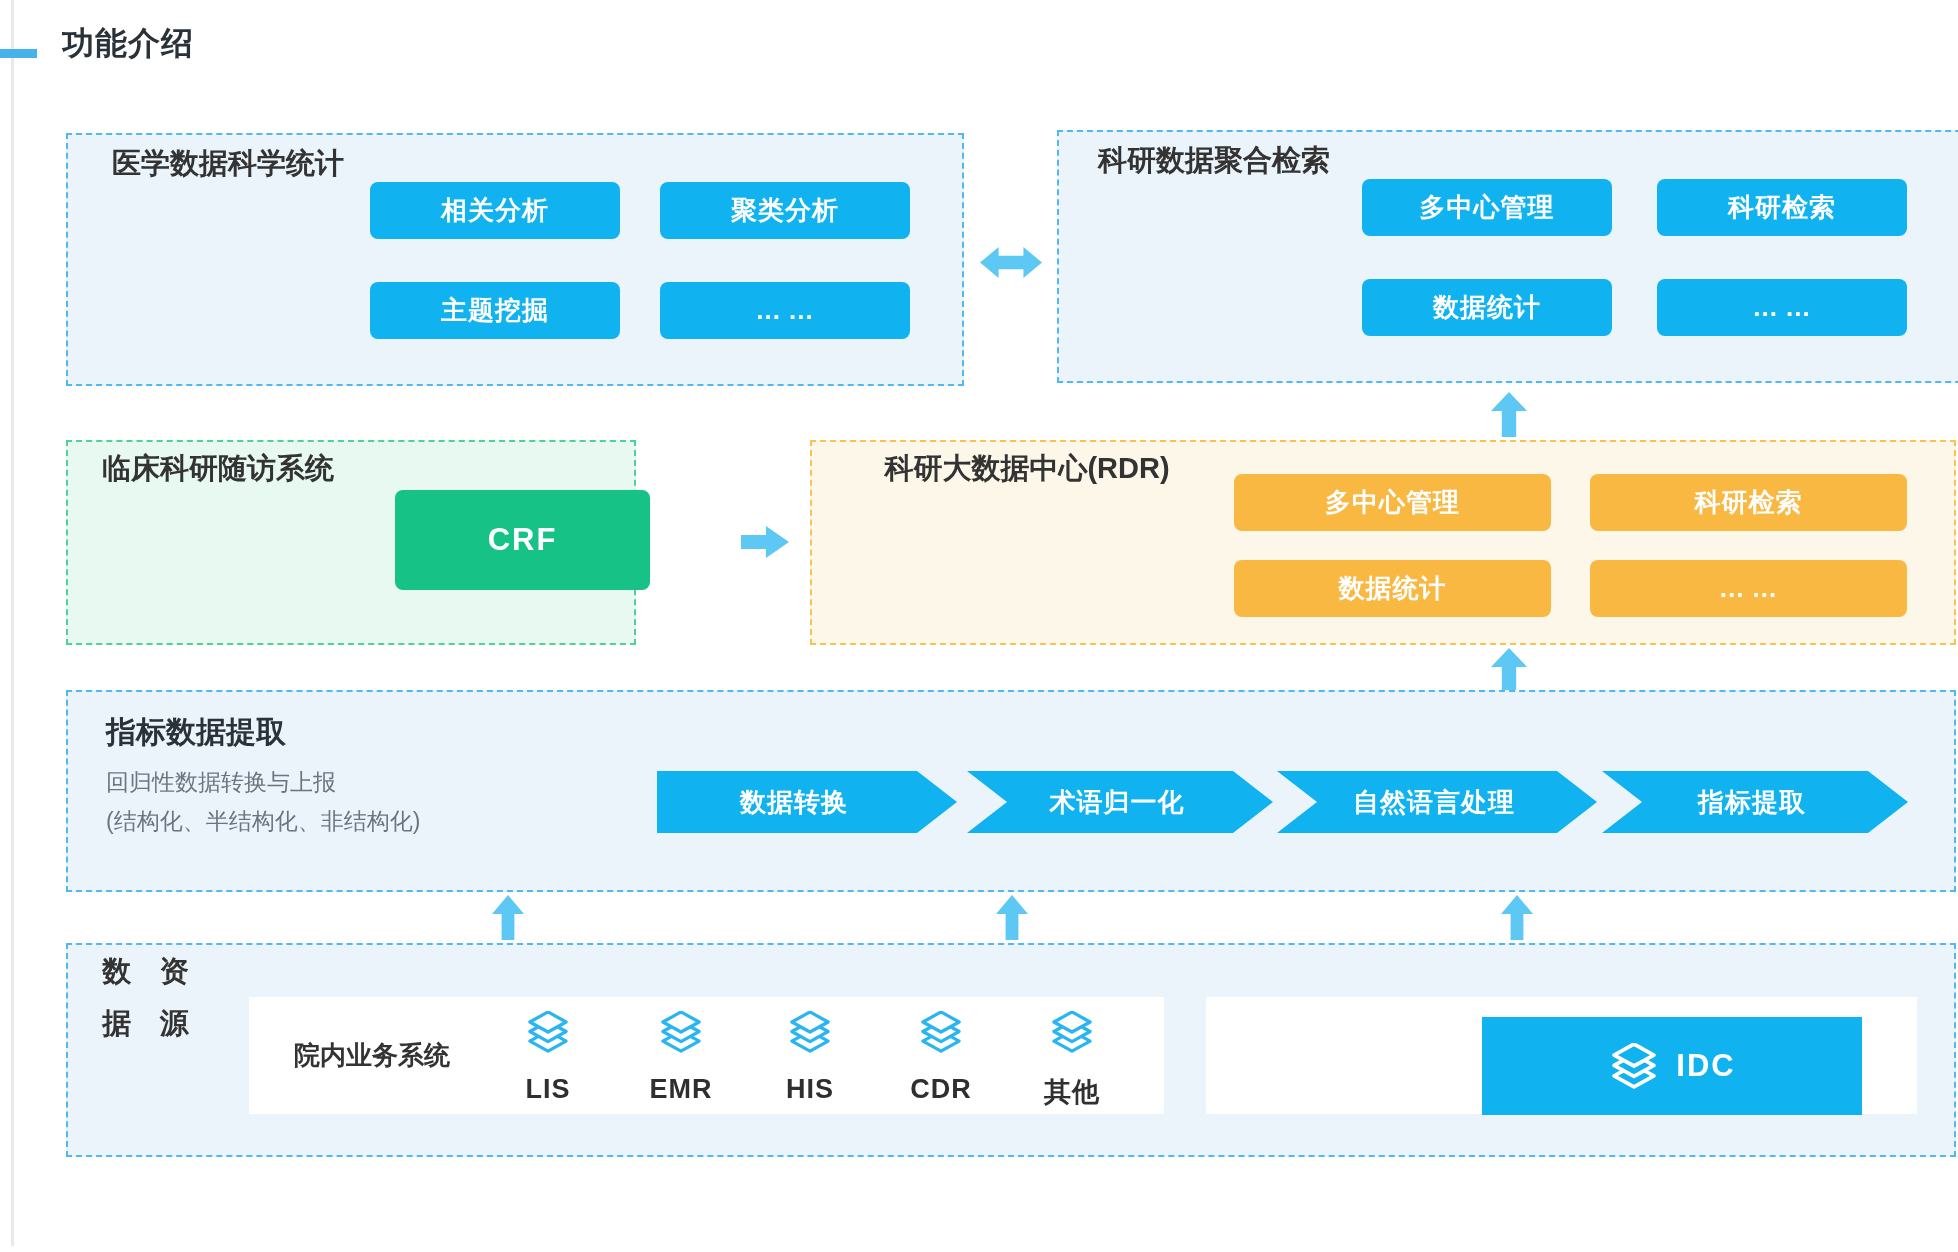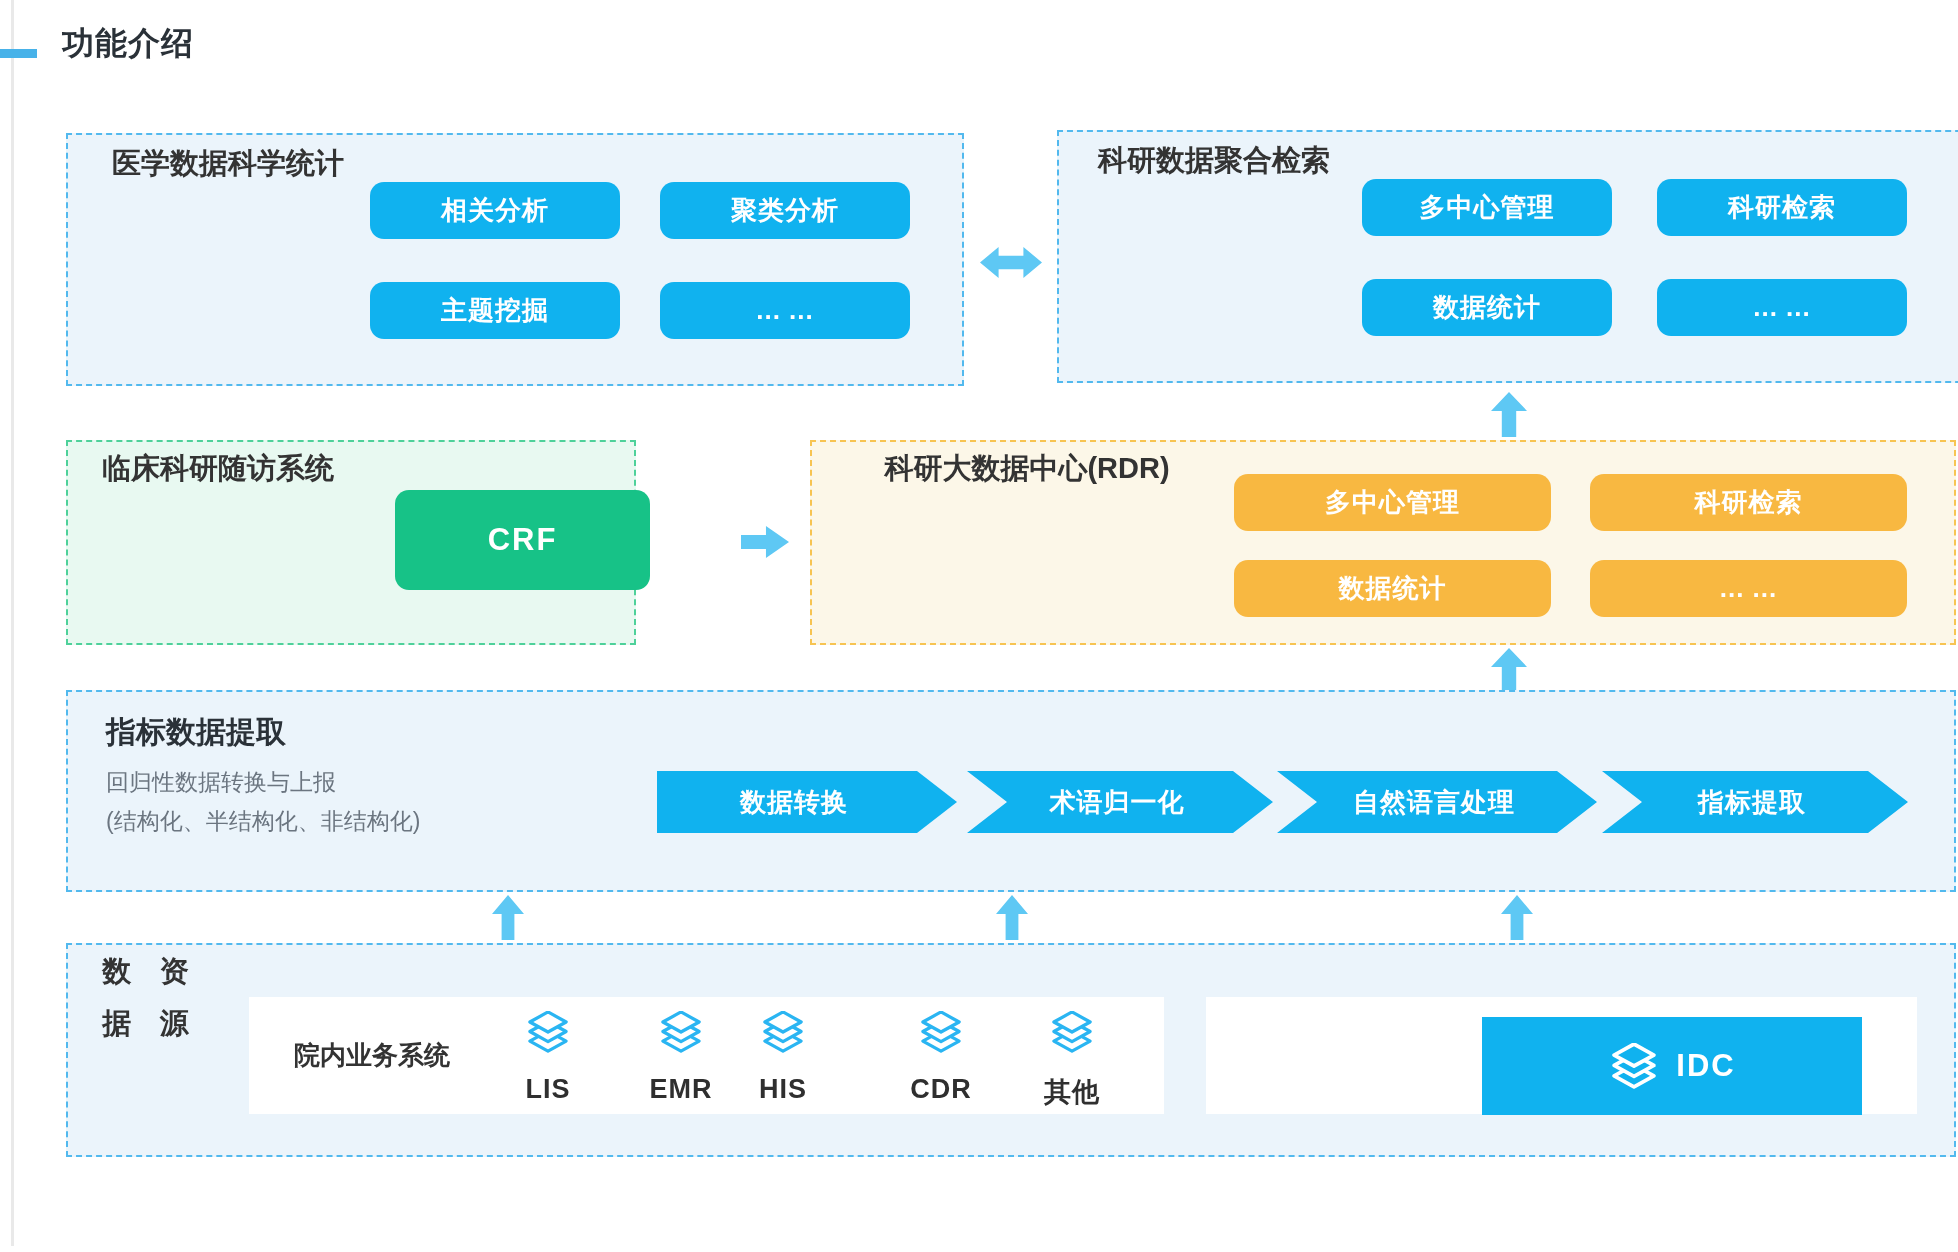--- a/index.html
+++ b/index.html
@@ -20,21 +20,21 @@
 
   .box{position:absolute;border:2px dashed var(--border-blue);background:var(--bg-blue);}
   .box.green{border-color:var(--border-green);background:var(--bg-green);}
   .box.cream{border-color:var(--border-orange);background:var(--bg-cream);}
 
   .box-label{position:absolute;top:0;height:100%;display:flex;flex-direction:row;justify-content:center;
     text-align:center;font-size:29px;font-weight:700;color:var(--ink);line-height:56px;}
   .box-label.tight{line-height:52px;}
 
   .chip{position:absolute;display:flex;align-items:center;justify-content:center;
-    color:#fff;font-size:26px;font-weight:700;background:var(--btn-blue);border-radius:14px;letter-spacing:1px;}
+    color:#fff;font-size:26px;font-weight:700;background:var(--btn-blue);border-radius:8px;letter-spacing:1px;}
   .chip.orange{background:var(--btn-orange);}
   .chip.green{background:var(--btn-green);font-size:31px;letter-spacing:2px;}
 
   .arrow{position:absolute;background:var(--arrow-blue);}
   .arrow.up{clip-path:polygon(50% 0,100% 42%,70% 42%,70% 100%,30% 100%,30% 42%,0 42%);}
   .arrow.right{clip-path:polygon(0 28%,52% 28%,52% 0,100% 50%,52% 100%,52% 72%,0 72%);}
   .arrow.dbl{clip-path:polygon(0 50%,30% 0,30% 28%,70% 28%,70% 0,100% 50%,70% 100%,70% 72%,30% 72%,30% 100%);}
 
   .extract-text{position:absolute;left:38px;top:20px;}
   .extract-title{font-size:30px;font-weight:700;color:var(--title-ink);margin-bottom:10px;}
@@ -149,21 +149,21 @@
         <div class="sys-name">LIS</div>
       </div>
       <div class="sys-group" style="left:386px;">
         <svg class="sys-icon" width="46" height="42" viewBox="0 0 48 44">
           <polygon points="24,21 43,31.5 24,42 5,31.5"></polygon>
           <polygon points="24,11 43,21.5 24,32 5,21.5"></polygon>
           <polygon points="24,1 43,11.5 24,22 5,11.5"></polygon>
         </svg>
         <div class="sys-name">EMR</div>
       </div>
-      <div class="sys-group" style="left:488px;text-align:right;">
+      <div class="sys-group" style="left:515px;text-align:right;">
         <svg class="sys-icon" width="46" height="42" viewBox="0 0 48 44">
           <polygon points="24,21 43,31.5 24,42 5,31.5"></polygon>
           <polygon points="24,11 43,21.5 24,32 5,21.5"></polygon>
           <polygon points="24,1 43,11.5 24,22 5,11.5"></polygon>
         </svg>
         <div class="sys-name">HIS</div>
       </div>
       <div class="sys-group" style="left:646px;">
         <svg class="sys-icon" width="46" height="42" viewBox="0 0 48 44">
           <polygon points="24,21 43,31.5 24,42 5,31.5"></polygon>

